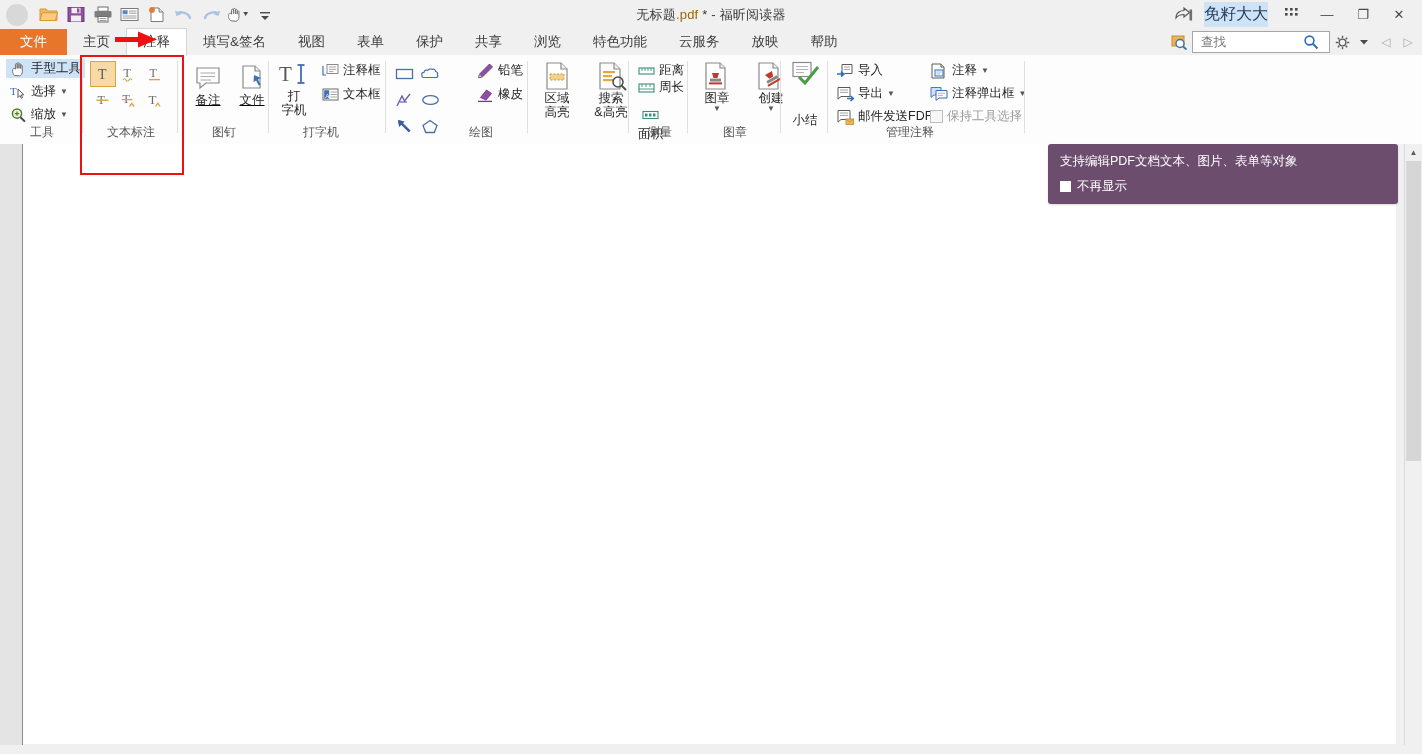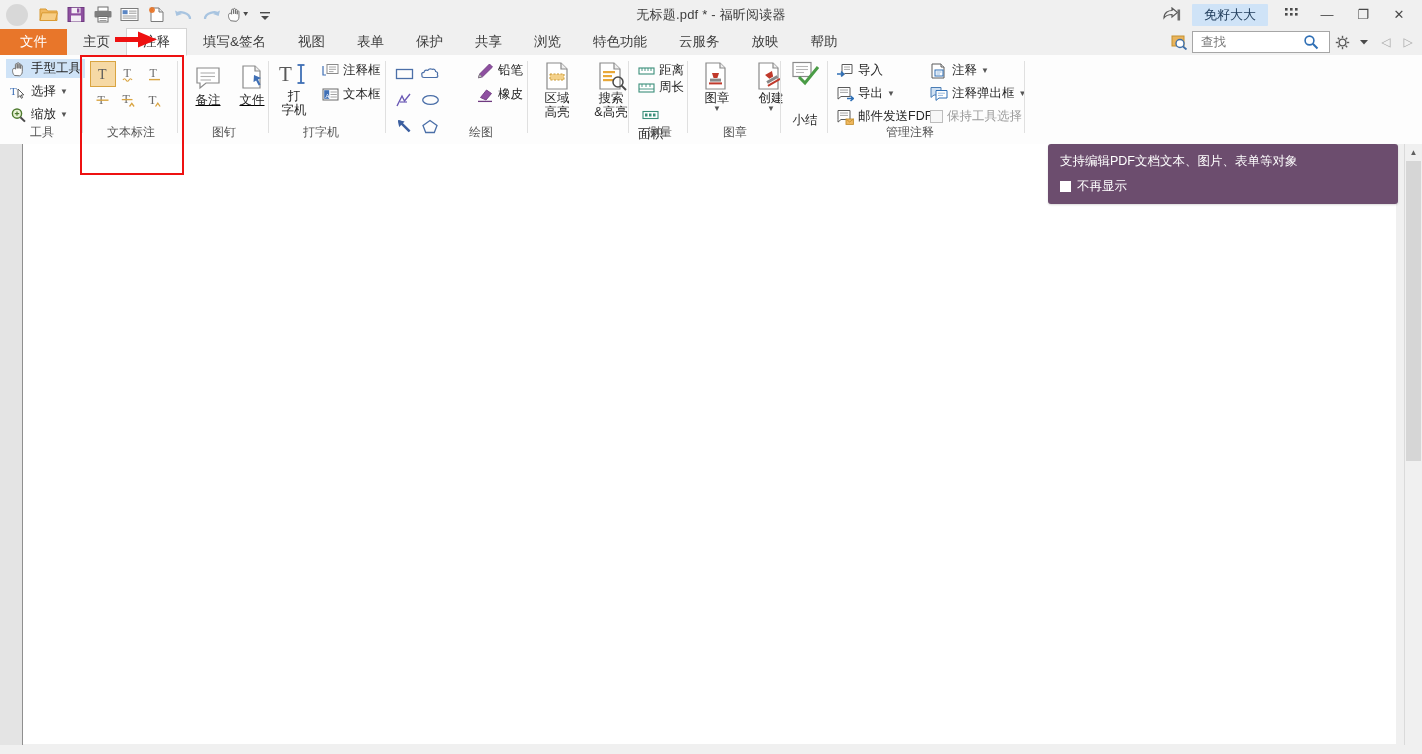--- a/index.html
+++ b/index.html
@@ -22,24 +22,24 @@
     width: 25px; height: 25px; display: flex; align-items: center; justify-content: center;
     cursor: default; position: relative;
   }
   .app-circle {
     width: 22px; height: 22px; border-radius: 50%; background: #d8d8d8; margin-left: 2px; margin-right: 6px;
   }
   .ttl {
     position: absolute; left: 0; top: 6px; width: 1422px; text-align: center;
     font-size: 13px; color: #3a3a3a; letter-spacing: .2px;
   }
-  .ttl .ext { color: #404040; }
+  .ttl .ext { color: #a16207; }
   .winzone { position: absolute; right: 6px; top: 0; height: 29px; display: flex; align-items: center; gap: 2px; }
   .user-badge {
-    background: #cfe3f7; color: #24405e; font-size: 13px; padding: 2px 12px; margin-right: 4px;
+    background: #cfe3f7; color: #24405e; font-size: 16px; padding: 2px 0; margin-right: 4px;
     border-radius: 1px;
   }
   .win-btn {
     width: 34px; height: 22px; display: flex; align-items: center; justify-content: center;
     color: #4a4a4a; font-size: 13px;
   }
   .share-ico { width: 26px; height: 22px; display: flex; align-items:center; justify-content:center; margin-right: 6px;}
 
   
   .tabbar {

